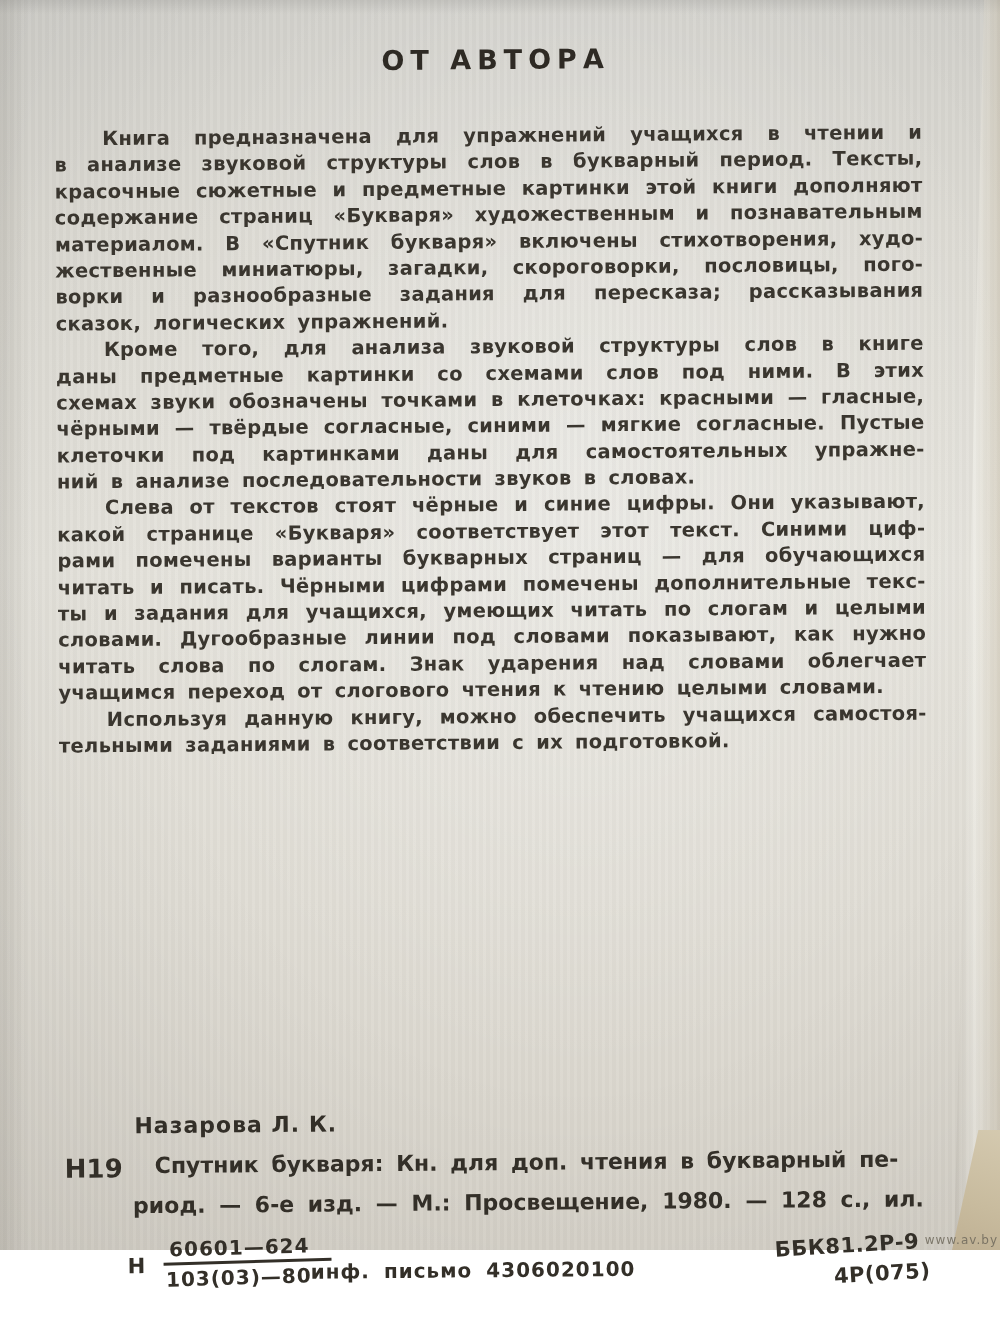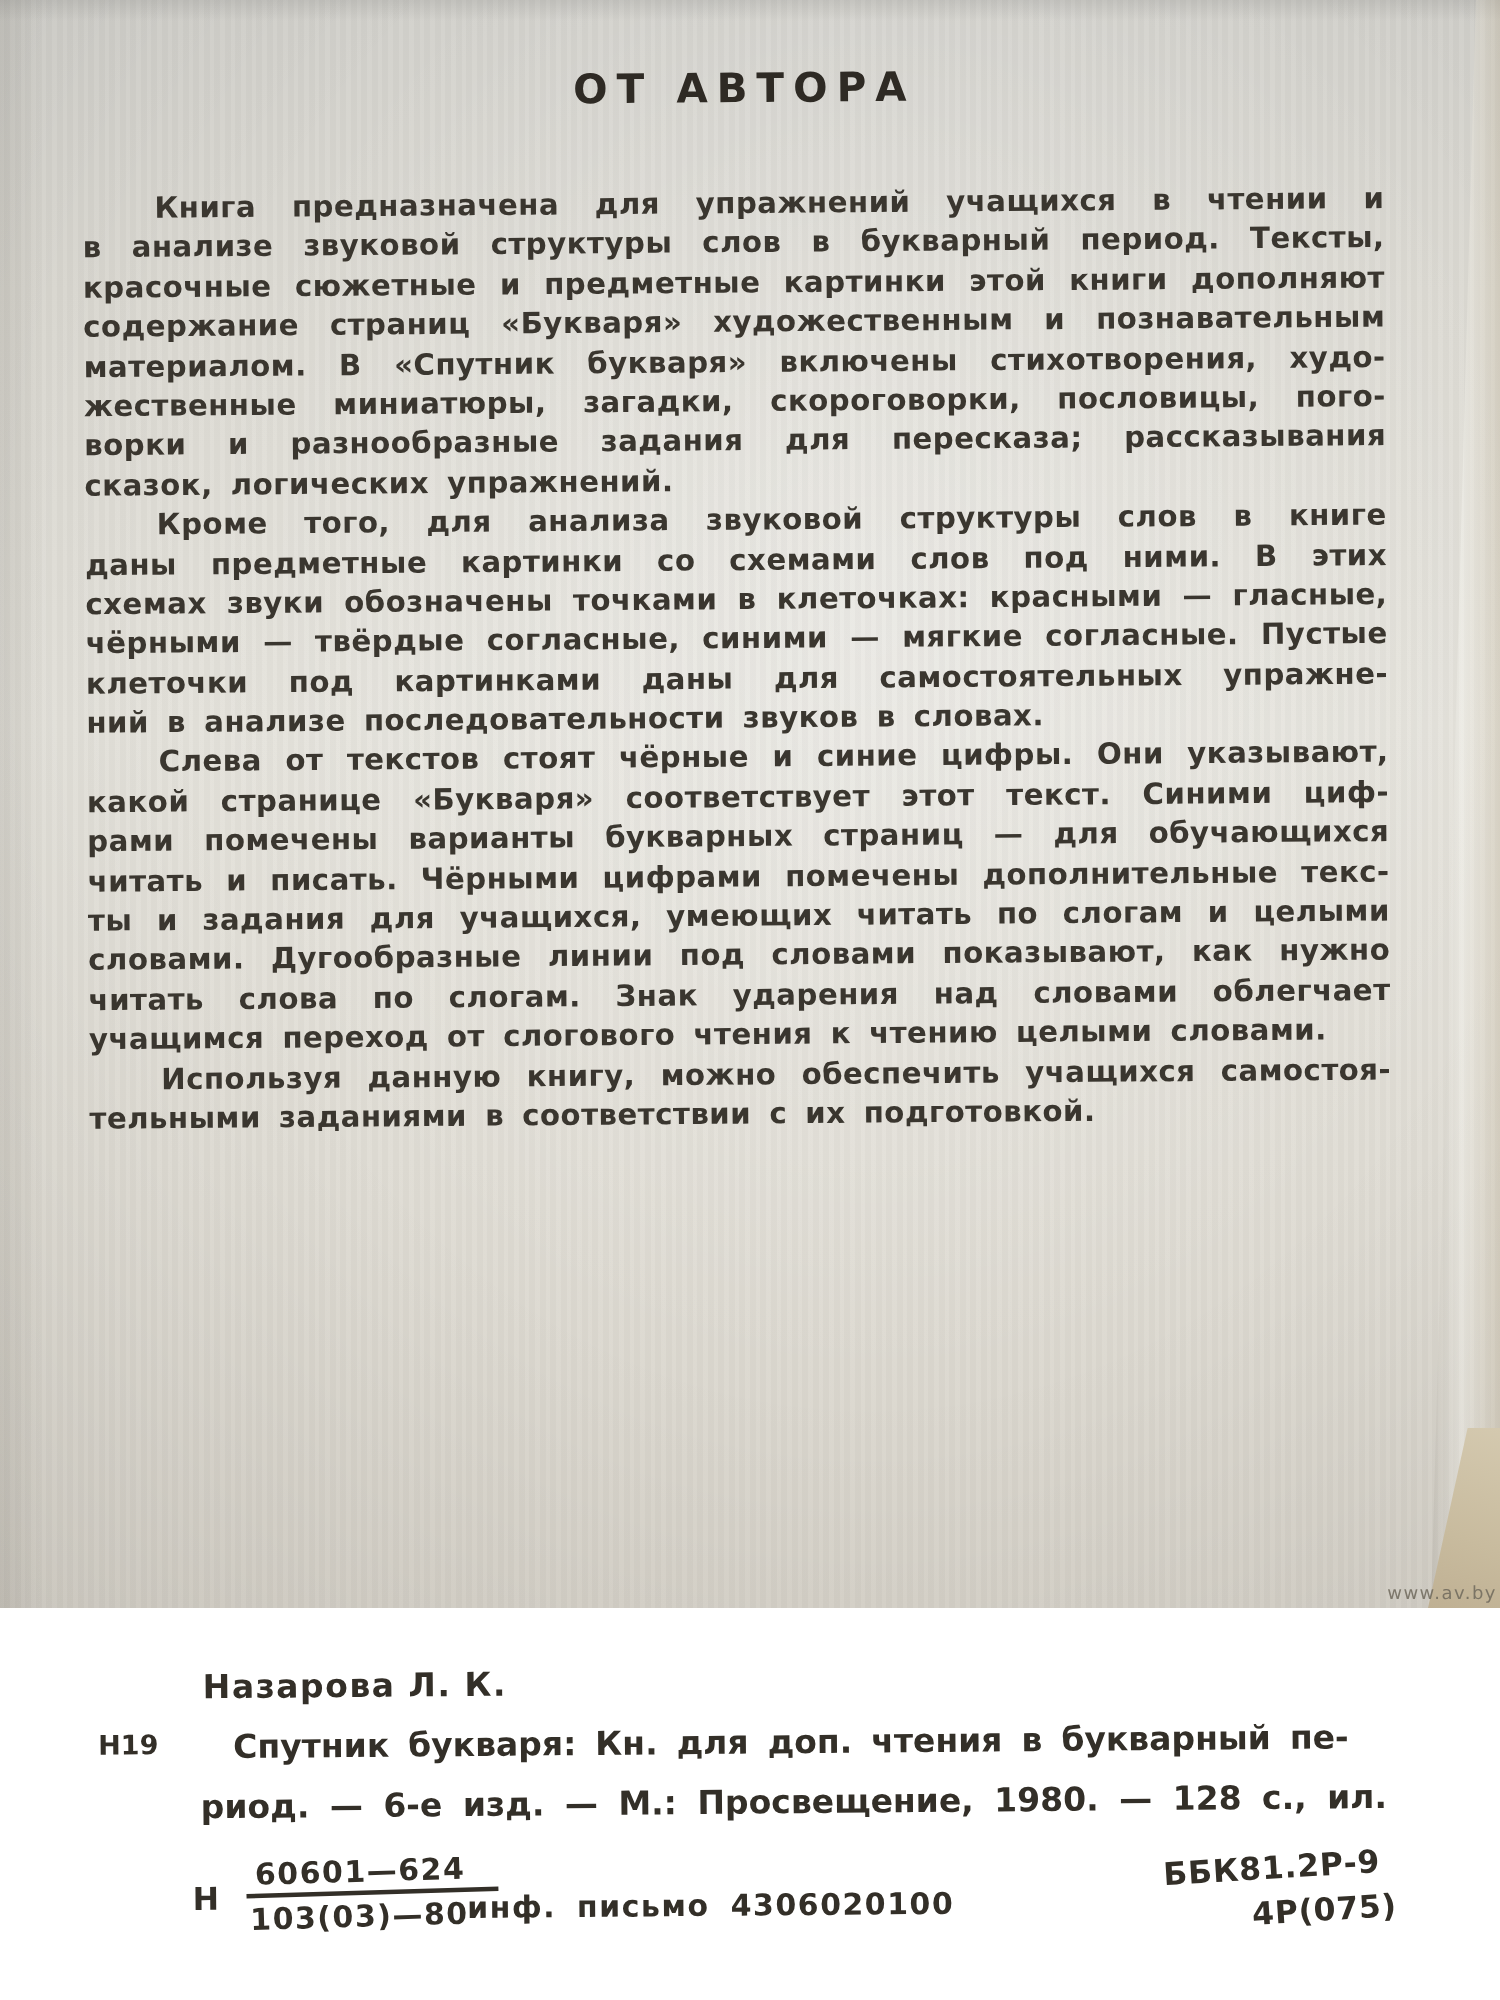--- a/index.html
+++ b/index.html
@@ -3,21 +3,21 @@
 <meta charset="utf-8">
 <style>
   html, body {
     margin: 0; padding: 0;
     width: 1000px; height: 1333px;
     overflow: hidden;
     font-family: "DejaVu Sans", "Liberation Sans", sans-serif;
   }
   .photo {
     position: relative;
-    width: 1000px; height: 1072px;
+    width: 1000px; height: 1250px;
     background:
       repeating-linear-gradient(90deg, rgba(255,255,255,0.025) 0 3px, rgba(0,0,0,0.018) 3px 7px),
       radial-gradient(ellipse at 58% 38%, rgba(255,255,255,0.30) 0%, rgba(255,255,255,0.0) 55%, rgba(0,0,0,0.06) 100%),
       linear-gradient(180deg, #d2d1cc 0%, #dcdad3 18%, #e4e2db 45%, #e0ddd5 72%, #d7d3ca 100%);
   }
   .edge-left {
     position: absolute; left: 0; top: 0; bottom: 0; width: 28px;
     background: linear-gradient(to right, rgba(60,55,45,0.10), rgba(60,55,45,0.0));
   }
   .edge-top {
@@ -65,21 +65,21 @@
   }
   .line.first { text-indent: 48px; }
   .line.last { text-align: left; text-align-last: left; word-spacing: 5px; white-space: normal; }
   .biblio {
     position: absolute; left: 0; top: 0; width: 100%; height: 100%;
     transform: rotate(-0.5deg);
     font-weight: 700;
     color: #332f28;
   }
   .author { position: absolute; left: 130px; top: 1110px; font-size: 22px; letter-spacing: 1px; }
-  .code-label { position: absolute; left: 60px; top: 1150px; font-size: 18px; }
+  .code-label { position: absolute; left: 60px; top: 1150px; font-size: 26px; }
   .bib-line1 { position: absolute; left: 150px; top: 1150px; font-size: 22px; word-spacing: 5px; }
   .bib-line2 { position: absolute; left: 128px; top: 1190px; font-size: 22px; word-spacing: 6px; }
   .imprint-letter { position: absolute; left: 122px; top: 1251px; font-size: 21px; }
   .fraction {
     position: absolute; left: 158px; top: 1233px; width: 168px;
     font-size: 20px; text-align: left; transform: rotate(-1.2deg);
   }
   .frac-top { padding: 0 6px 1px 6px; border-bottom: 3px solid #332f28; letter-spacing: 1px; }
   .frac-bottom { padding: 2px 2px 0 2px; letter-spacing: 1px; }
   .imprint-info { position: absolute; left: 305px; top: 1258px; font-size: 20px; word-spacing: 6px; letter-spacing: 1px; }

